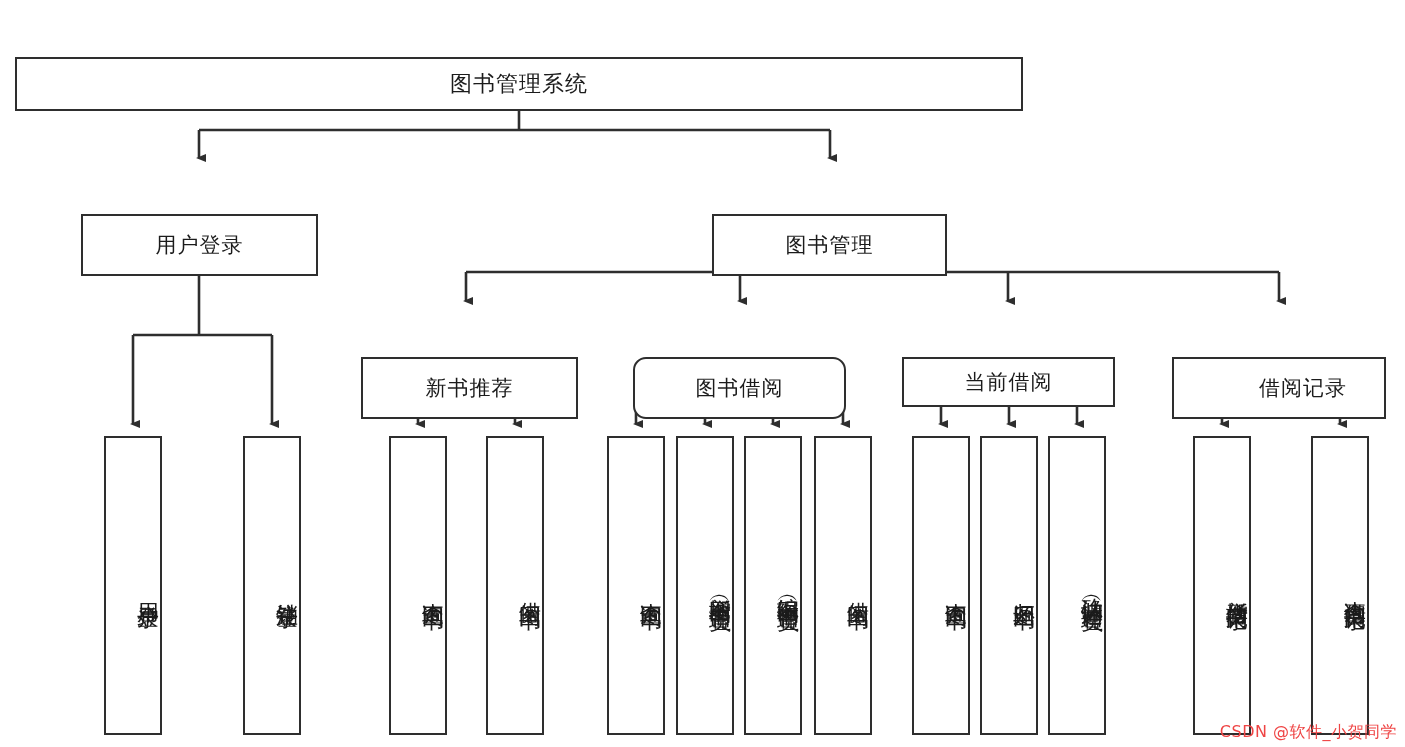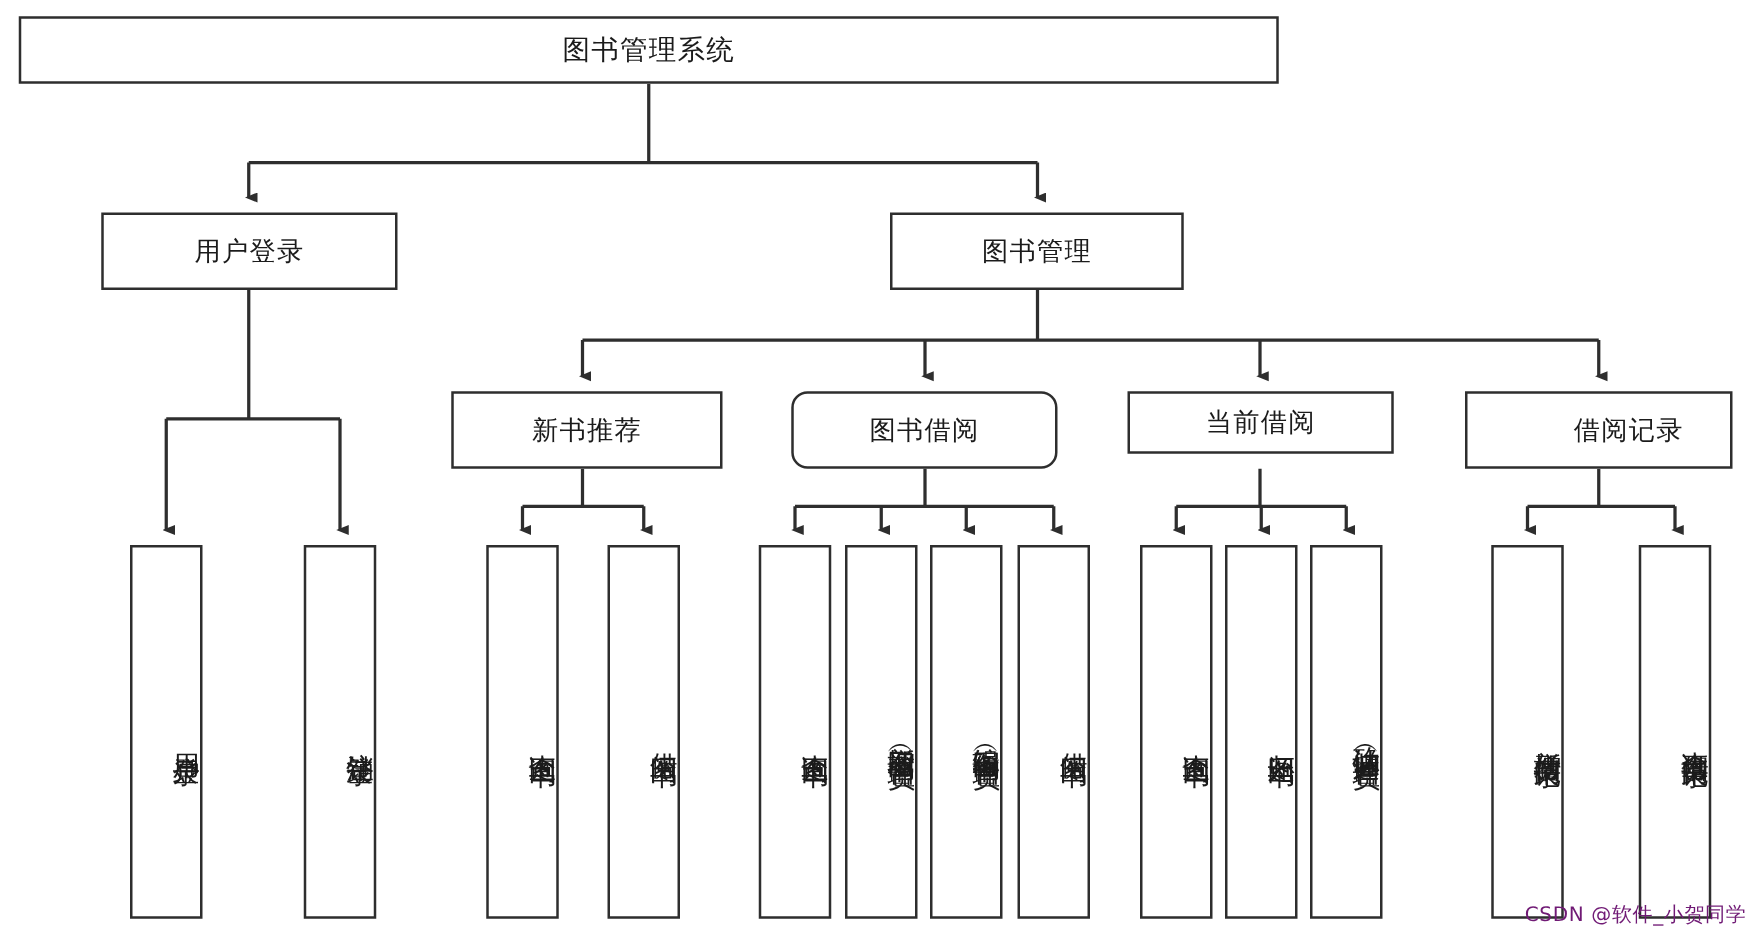--- a/index.html
+++ b/index.html
@@ -32,20 +32,21 @@
     display: flex;
     align-items: center;
     justify-content: center;
     color: #1b1b1b;
     z-index: 3;
   }
   .node-h {
     font-size: 21px;
     letter-spacing: 1px;
     white-space: nowrap;
+    margin-top: 44px;
   }
   .node-root {
     font-size: 22px;
   }
   .node-v {
     writing-mode: vertical-rl;
     text-orientation: upright;
     font-size: 22px;
     line-height: 1.06;
     letter-spacing: 2px;
@@ -56,21 +57,21 @@
   .node-v .vtext {
     writing-mode: vertical-rl;
     text-orientation: upright;
     display: block;
   }
   #watermark {
     position: absolute;
     right: 8px;
     bottom: 4px;
     font-size: 16px;
-    color: #701a75;
+    color: #ef4444;
     white-space: nowrap;
     z-index: 5;
     letter-spacing: 0.5px;
   }
 </style>
 </head>
 <body>
 
 <div id="diagram-root">
 

